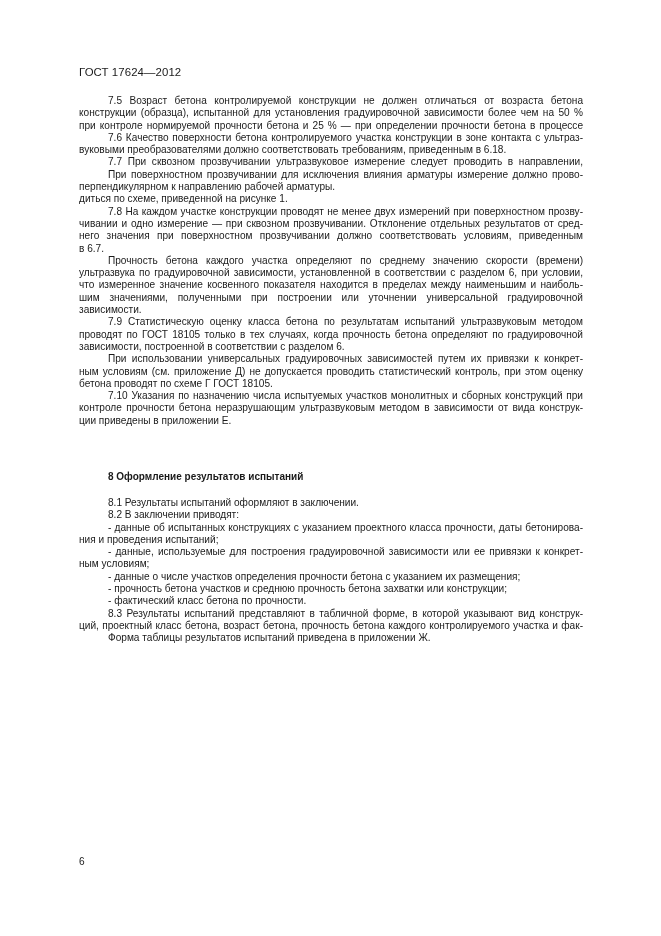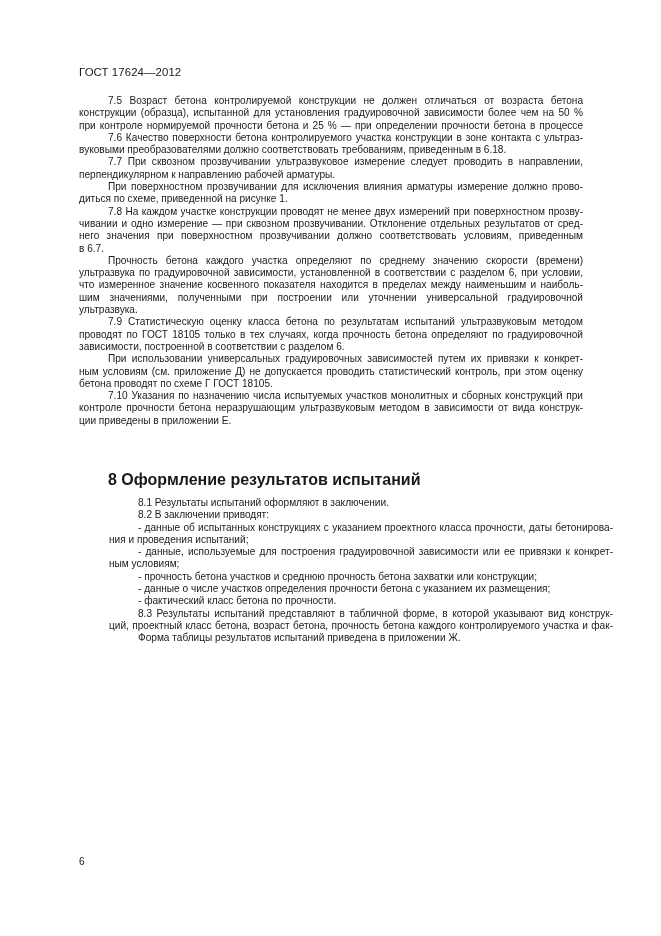--- a/index.html
+++ b/index.html
@@ -2,71 +2,71 @@
 <html><head>
   <meta charset="utf-8">
   <style>
     html, body { margin: 0; padding: 0; background: #ffffff; }
     body { width: 661px; height: 936px; position: relative; overflow: hidden; font-family: "Liberation Sans", sans-serif; color: #1a1a1a; }
     .header { position: absolute; left: 79px; top: 66px; font-size: 11.4px; font-weight: normal; letter-spacing: 0.1px; }
     .content { position: absolute; left: 79px; top: 95px; width: 504px; font-size: 10.1px; line-height: 12.3px; }
     .line { white-space: nowrap; display: block; height: 12.3px; }
     .j { text-align: justify; text-align-last: justify; white-space: normal; }
     .ind { padding-left: 29px; }
-    .heading { position: absolute; left: 108px; top: 471px; font-size: 16px; font-weight: bold; }
-    .content2 { position: absolute; left: 79px; top: 497px; width: 504px; font-size: 10.1px; line-height: 12.3px; margin-left: 30px; }
+    .heading { position: absolute; left: 108px; top: 471px; font-size: 10px; font-weight: bold; }
+    .content2 { position: absolute; left: 79px; top: 497px; width: 504px; font-size: 10.1px; line-height: 12.3px; }
     .page-number { position: absolute; left: 79px; top: 856px; font-size: 10.1px; }
   </style>
 </head>
 <body>
 
 <div>
   <div class="header">ГОСТ 17624—2012</div>
 
   <div class="content" id="sec7">
       <div class="line ind j">7.5 Возраст бетона контролируемой конструкции не должен отличаться от возраста бетона</div>
       <div class="line j">конструкции (образца), испытанной для установления градуировочной зависимости более чем на 50 %</div>
       <div class="line j">при контроле нормируемой прочности бетона и 25 % — при определении прочности бетона в процессе</div>
       <div class="line ind j">7.6 Качество поверхности бетона контролируемого участка конструкции в зоне контакта с ультраз-</div>
       <div class="line">вуковыми преобразователями должно соответствовать требованиям, приведенным в 6.18.</div>
       <div class="line ind j">7.7 При сквозном прозвучивании ультразвуковое измерение следует проводить в направлении,</div>
+      <div class="line ind j">При поверхностном прозвучивании для исключения влияния арматуры измерение должно прово-</div>
       <div class="line">перпендикулярном к направлению рабочей арматуры.</div>
-      <div class="line ind j">При поверхностном прозвучивании для исключения влияния арматуры измерение должно прово-</div>
       <div class="line">диться по схеме, приведенной на рисунке 1.</div>
       <div class="line ind j">7.8 На каждом участке конструкции проводят не менее двух измерений при поверхностном прозву-</div>
       <div class="line j">чивании и одно измерение — при сквозном прозвучивании. Отклонение отдельных результатов от сред-</div>
       <div class="line j">него значения при поверхностном прозвучивании должно соответствовать условиям, приведенным</div>
       <div class="line">в 6.7.</div>
       <div class="line ind j">Прочность бетона каждого участка определяют по среднему значению скорости (времени)</div>
       <div class="line j">ультразвука по градуировочной зависимости, установленной в соответствии с разделом 6, при условии,</div>
       <div class="line j">что измеренное значение косвенного показателя находится в пределах между наименьшим и наиболь-</div>
       <div class="line j">шим значениями, полученными при построении или уточнении универсальной градуировочной</div>
-      <div class="line">ультразвука.</div>
+      <div class="line">зависимости.</div>
       <div class="line ind j">7.9 Статистическую оценку класса бетона по результатам испытаний ультразвуковым методом</div>
       <div class="line j">проводят по ГОСТ 18105 только в тех случаях, когда прочность бетона определяют по градуировочной</div>
       <div class="line">зависимости, построенной в соответствии с разделом 6.</div>
       <div class="line ind j">При использовании универсальных градуировочных зависимостей путем их привязки к конкрет-</div>
       <div class="line j">ным условиям (см. приложение Д) не допускается проводить статистический контроль, при этом оценку</div>
       <div class="line">бетона проводят по схеме Г ГОСТ 18105.</div>
       <div class="line ind j">7.10 Указания по назначению числа испытуемых участков монолитных и сборных конструкций при</div>
       <div class="line j">контроле прочности бетона неразрушающим ультразвуковым методом в зависимости от вида конструк-</div>
       <div class="line">ции приведены в приложении Е.</div>
     </div>
 
   <div class="heading">8  Оформление результатов испытаний</div>
 
   <div class="content2" id="sec8">
       <div class="line ind">8.1 Результаты испытаний оформляют в заключении.</div>
       <div class="line ind">8.2 В заключении приводят:</div>
       <div class="line ind j">- данные об испытанных конструкциях с указанием проектного класса прочности, даты бетонирова-</div>
       <div class="line">ния и проведения испытаний;</div>
       <div class="line ind j">- данные, используемые для построения градуировочной зависимости или ее привязки к конкрет-</div>
       <div class="line">ным условиям;</div>
+      <div class="line ind">- данные о числе участков определения прочности бетона с указанием их размещения;</div>
       <div class="line ind">- прочность бетона участков и среднюю прочность бетона захватки или конструкции;</div>
-      <div class="line ind">- данные о числе участков определения прочности бетона с указанием их размещения;</div>
       <div class="line ind">- фактический класс бетона по прочности.</div>
       <div class="line ind j">8.3 Результаты испытаний представляют в табличной форме, в которой указывают вид конструк-</div>
       <div class="line j">ций, проектный класс бетона, возраст бетона, прочность бетона каждого контролируемого участка и фак-</div>
       <div class="line ind">Форма таблицы результатов испытаний приведена в приложении Ж.</div>
     </div>
 
   <div class="page-number">6</div>
 </div>
 
 </body></html>

